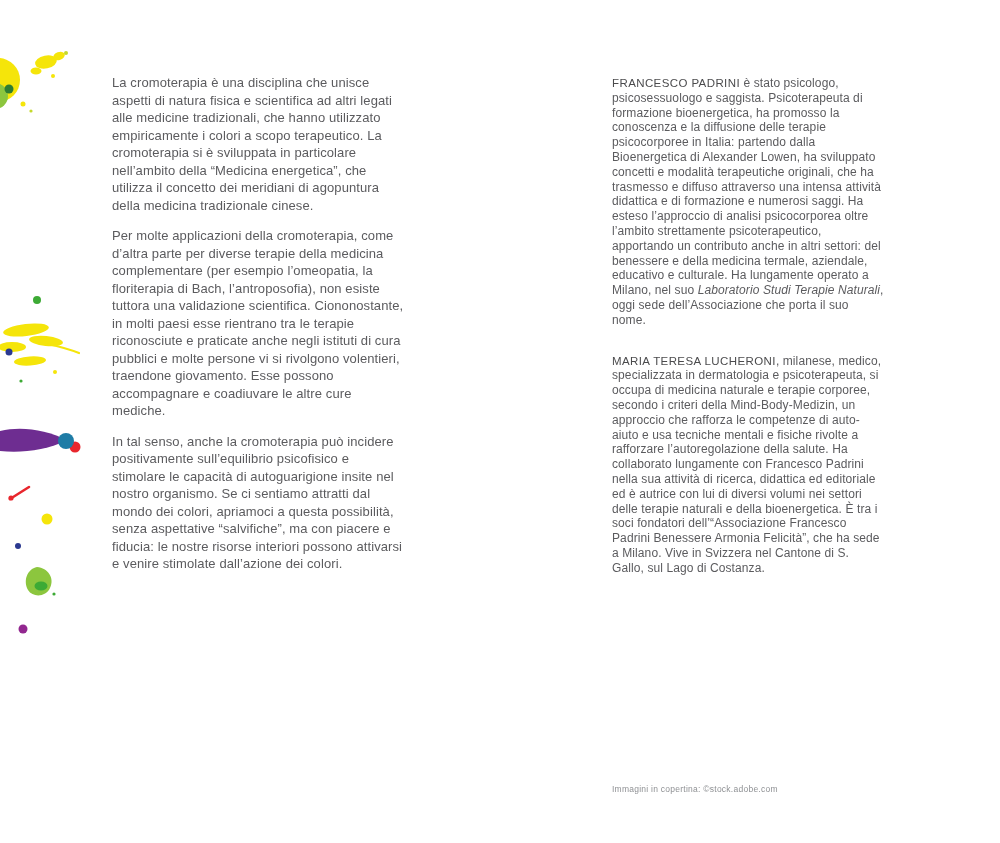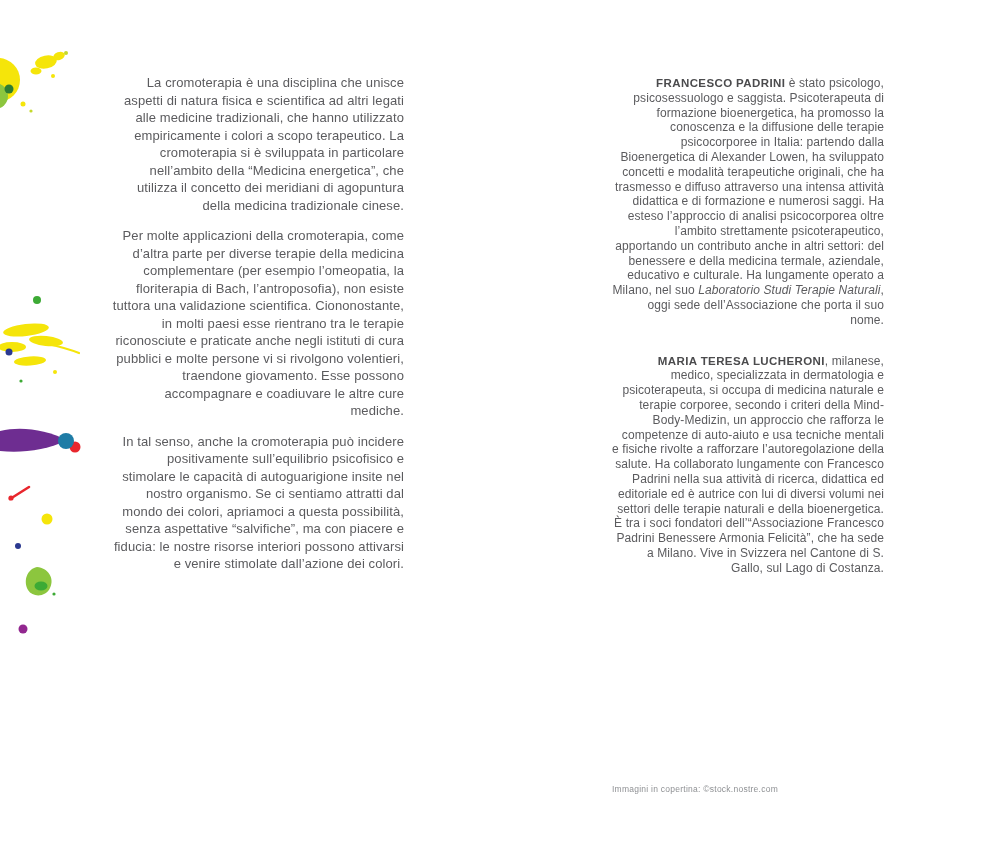--- a/index.html
+++ b/index.html
@@ -13,44 +13,43 @@
     width: 1000px;
     height: 843px;
     background: #ffffff;
     overflow: hidden;
   }
   .splatters {
     position: absolute;
     left: 0;
     top: 0;
   }
-  .col { position: absolute; text-align: right; }
+  .col { position: absolute; }
   .col-left { left: 112px; top: 74px; width: 292px; }
   .col-left .body-text {
     margin: 0 0 13px 0;
     font-size: 13px;
     line-height: 17.5px;
     color: #5b5b5e;
     letter-spacing: 0.1px;
   }
   .col-right { left: 612px; top: 76px; width: 272px; height: 745px; }
   .bio {
     margin: 0;
     font-size: 12px;
     line-height: 14.8px;
     color: #5b5b5e;
     letter-spacing: 0.1px;
   }
   .bio-second { margin-top: 26px; }
   .bio-name {
-    font-weight: 700;
+    font-weight: 400;
     font-size: 11.5px;
     letter-spacing: 0.4px;
     color: #4b4b4d;
-    margin-left: 27px;
   }
   .bio em { }
   .credit {
     position: absolute;
     left: 0;
     top: 708px;
     margin: 0;
     font-size: 8.5px;
     letter-spacing: 0.25px;
     color: #8f9194;
@@ -114,16 +113,16 @@
     <p class="body-text">La cromoterapia è una disciplina che unisce aspetti di natura fisica e scientifica ad altri legati alle medicine tradizionali, che hanno utilizzato empiricamente i colori a scopo terapeutico. La cromoterapia si è sviluppata in particolare nell’ambito della “Medicina energetica”, che utilizza il concetto dei meridiani di agopuntura della medicina tradizionale cinese.</p>
     <p class="body-text">Per molte applicazioni della cromoterapia, come d’altra parte per diverse terapie della medicina complementare (per esempio l’omeopatia, la floriterapia di Bach, l’antroposofia), non esiste tuttora una validazione scientifica. Ciononostante, in molti paesi esse rientrano tra le terapie riconosciute e praticate anche negli istituti di cura pubblici e molte persone vi si rivolgono volentieri, traendone giovamento. Esse possono accompagnare e coadiuvare le altre cure mediche.</p>
     <p class="body-text">In tal senso, anche la cromoterapia può incidere positivamente sull’equilibrio psicofisico e stimolare le capacità di autoguarigione insite nel nostro organismo. Se ci sentiamo attratti dal mondo dei colori, apriamoci a questa possibilità, senza aspettative “salvifiche”, ma con piacere e fiducia: le nostre risorse interiori possono attivarsi e venire stimolate dall’azione dei colori.</p>
   </div>
 
   <div class="col col-right">
     <p class="bio"><span class="bio-name">FRANCESCO PADRINI</span><span> è stato psicologo, psicosessuologo e saggista. Psicoterapeuta di formazione bioenergetica, ha promosso la conoscenza e la diffusione delle terapie psicocorporee in Italia: partendo dalla Bioenergetica di Alexander Lowen, ha sviluppato concetti e modalità terapeutiche originali, che ha trasmesso e diffuso attraverso una intensa attività didattica e di formazione e numerosi saggi. Ha esteso l’approccio di analisi psicocorporea oltre l’ambito strettamente psicoterapeutico, apportando un contributo anche in altri settori: del benessere e della medicina termale, aziendale, educativo e culturale. Ha lungamente operato a Milano, nel suo </span><em>Laboratorio Studi Terapie Naturali</em><span>, oggi sede dell’Associazione che porta il suo nome.</span></p>
 
     <p class="bio bio-second"><span class="bio-name">MARIA TERESA LUCHERONI</span><span>, milanese, medico, specializzata in dermatologia e psicoterapeuta, si occupa di medicina naturale e terapie corporee, secondo i criteri della Mind-Body-Medizin, un approccio che rafforza le competenze di auto-aiuto e usa tecniche mentali e fisiche rivolte a rafforzare l’autoregolazione della salute. Ha collaborato lungamente con Francesco Padrini nella sua attività di ricerca, didattica ed editoriale ed è autrice con lui di diversi volumi nei settori delle terapie naturali e della bioenergetica. È tra i soci fondatori dell’“Associazione Francesco Padrini Benessere Armonia Felicità”, che ha sede a Milano. Vive in Svizzera nel Cantone di S. Gallo, sul Lago di Costanza.</span></p>
 
-    <p class="credit">Immagini in copertina: ©stock.nostre.com</p>
+    <p class="credit">Immagini in copertina: ©stock.adobe.com</p>
   </div>
 
 </div>
 
 </body></html>

